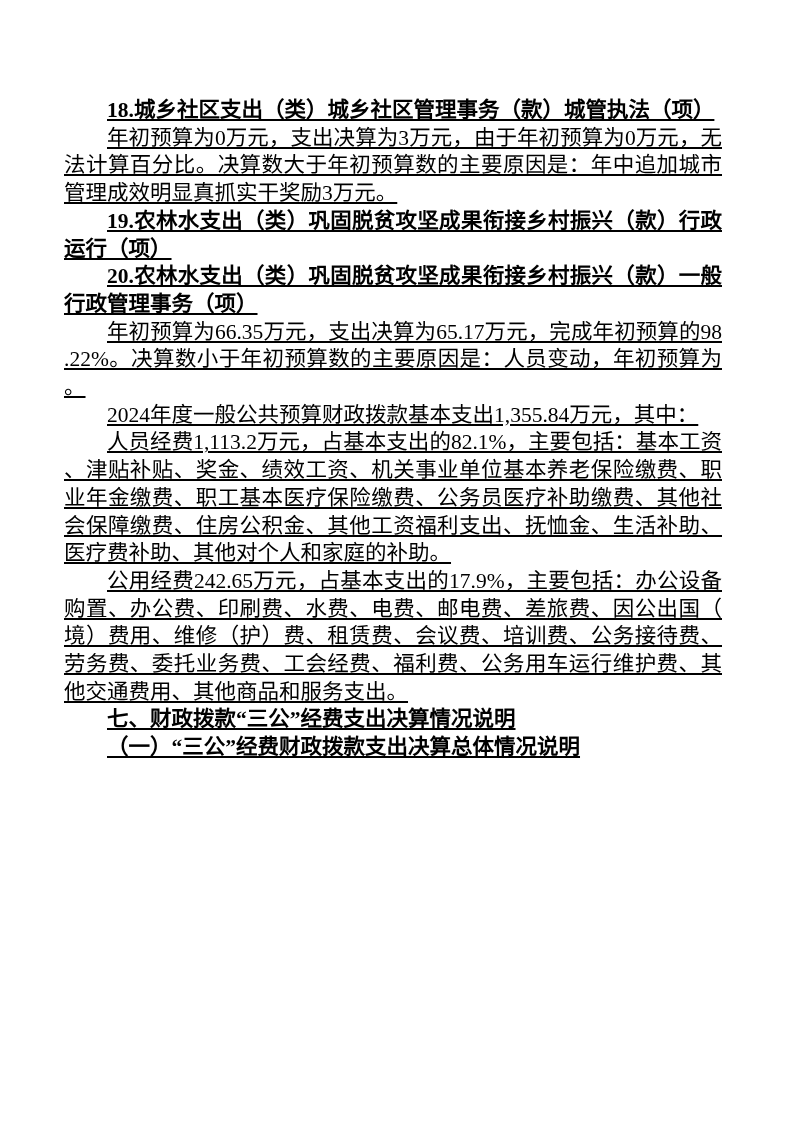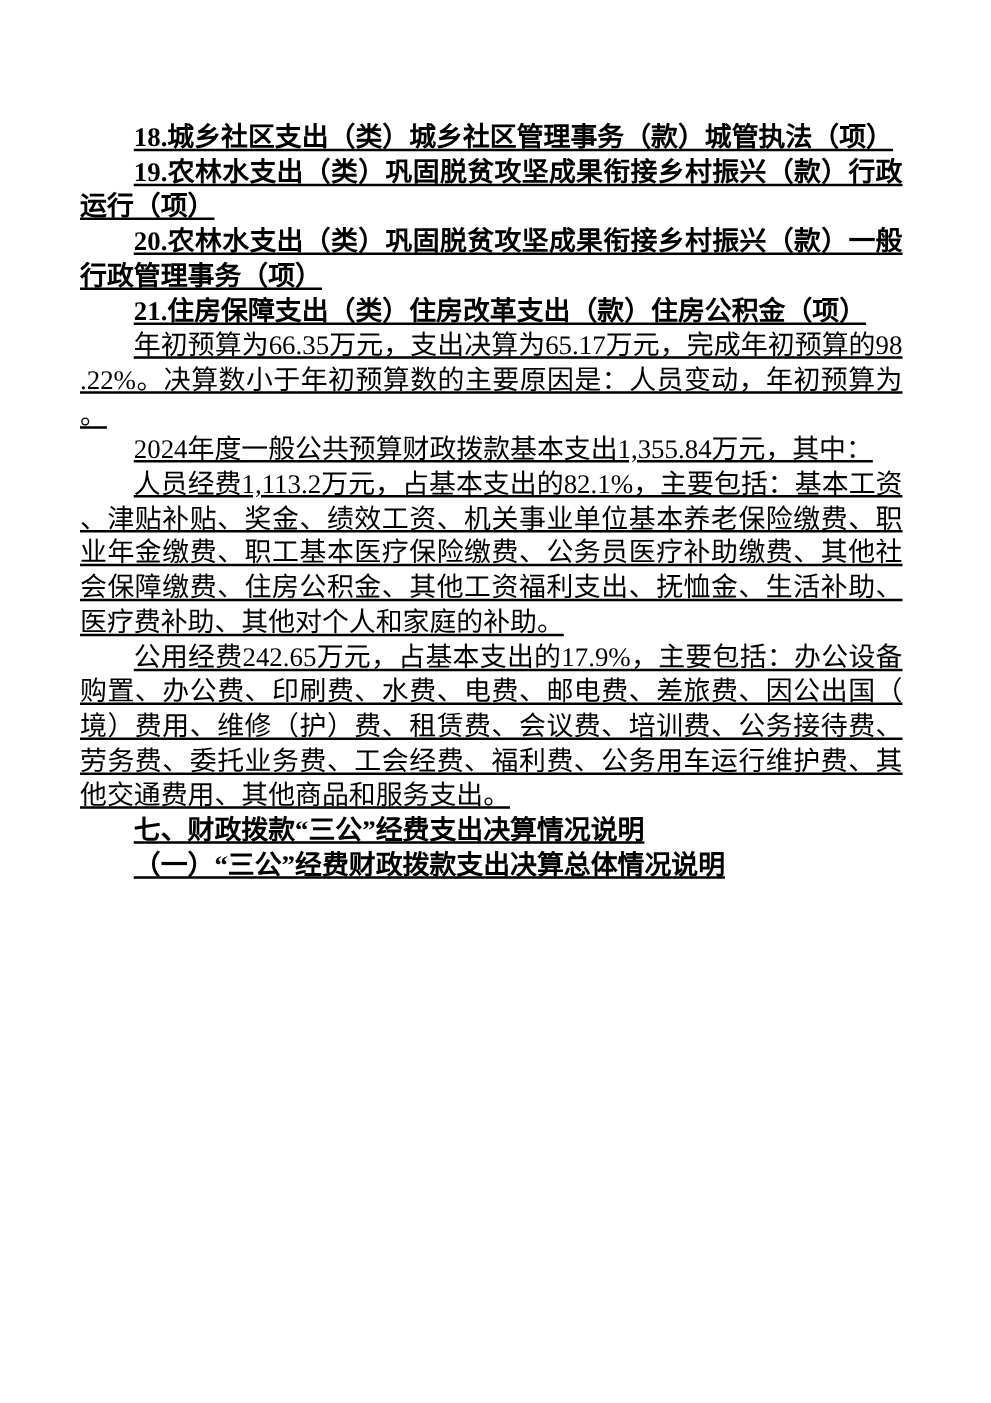--- a/index.html
+++ b/index.html
@@ -36,23 +36,23 @@
   .doc-content p.bold {
     font-weight: bold;
   }
 </style>
 </head>
 <body>
 
 <div class="doc-page">
   <div class="doc-content">
     <p class="bold">18.城乡社区支出（类）城乡社区管理事务（款）城管执法（项）</p>
+    <p>年初预算为0万元，支出决算为3万元，由于年初预算为0万元，无法计算百分比。决算数大于年初预算数的主要原因是：年中追加城市管理成效明显真抓实干奖励3万元。</p>
     <p class="bold">19.农林水支出（类）巩固脱贫攻坚成果衔接乡村振兴（款）行政运行（项）</p>
     <p class="bold">20.农林水支出（类）巩固脱贫攻坚成果衔接乡村振兴（款）一般行政管理事务（项）</p>
-    <p class="bold">21.住房保障支出（类）住房改革支出（款）住房公积金（项）</p>
     <p>年初预算为66.35万元，支出决算为65.17万元，完成年初预算的98.22%。决算数小于年初预算数的主要原因是：人员变动，年初预算为。</p>
     <p>2024年度一般公共预算财政拨款基本支出1,355.84万元，其中：</p>
     <p>人员经费1,113.2万元，占基本支出的82.1%，主要包括：基本工资、津贴补贴、奖金、绩效工资、机关事业单位基本养老保险缴费、职业年金缴费、职工基本医疗保险缴费、公务员医疗补助缴费、其他社会保障缴费、住房公积金、其他工资福利支出、抚恤金、生活补助、医疗费补助、其他对个人和家庭的补助。</p>
     <p>公用经费242.65万元，占基本支出的17.9%，主要包括：办公设备购置、办公费、印刷费、水费、电费、邮电费、差旅费、因公出国（境）费用、维修（护）费、租赁费、会议费、培训费、公务接待费、劳务费、委托业务费、工会经费、福利费、公务用车运行维护费、其他交通费用、其他商品和服务支出。</p>
     <p class="bold">七、财政拨款“三公”经费支出决算情况说明</p>
     <p class="bold">（一）“三公”经费财政拨款支出决算总体情况说明</p>
   </div>
 </div>
 
 </body></html>

